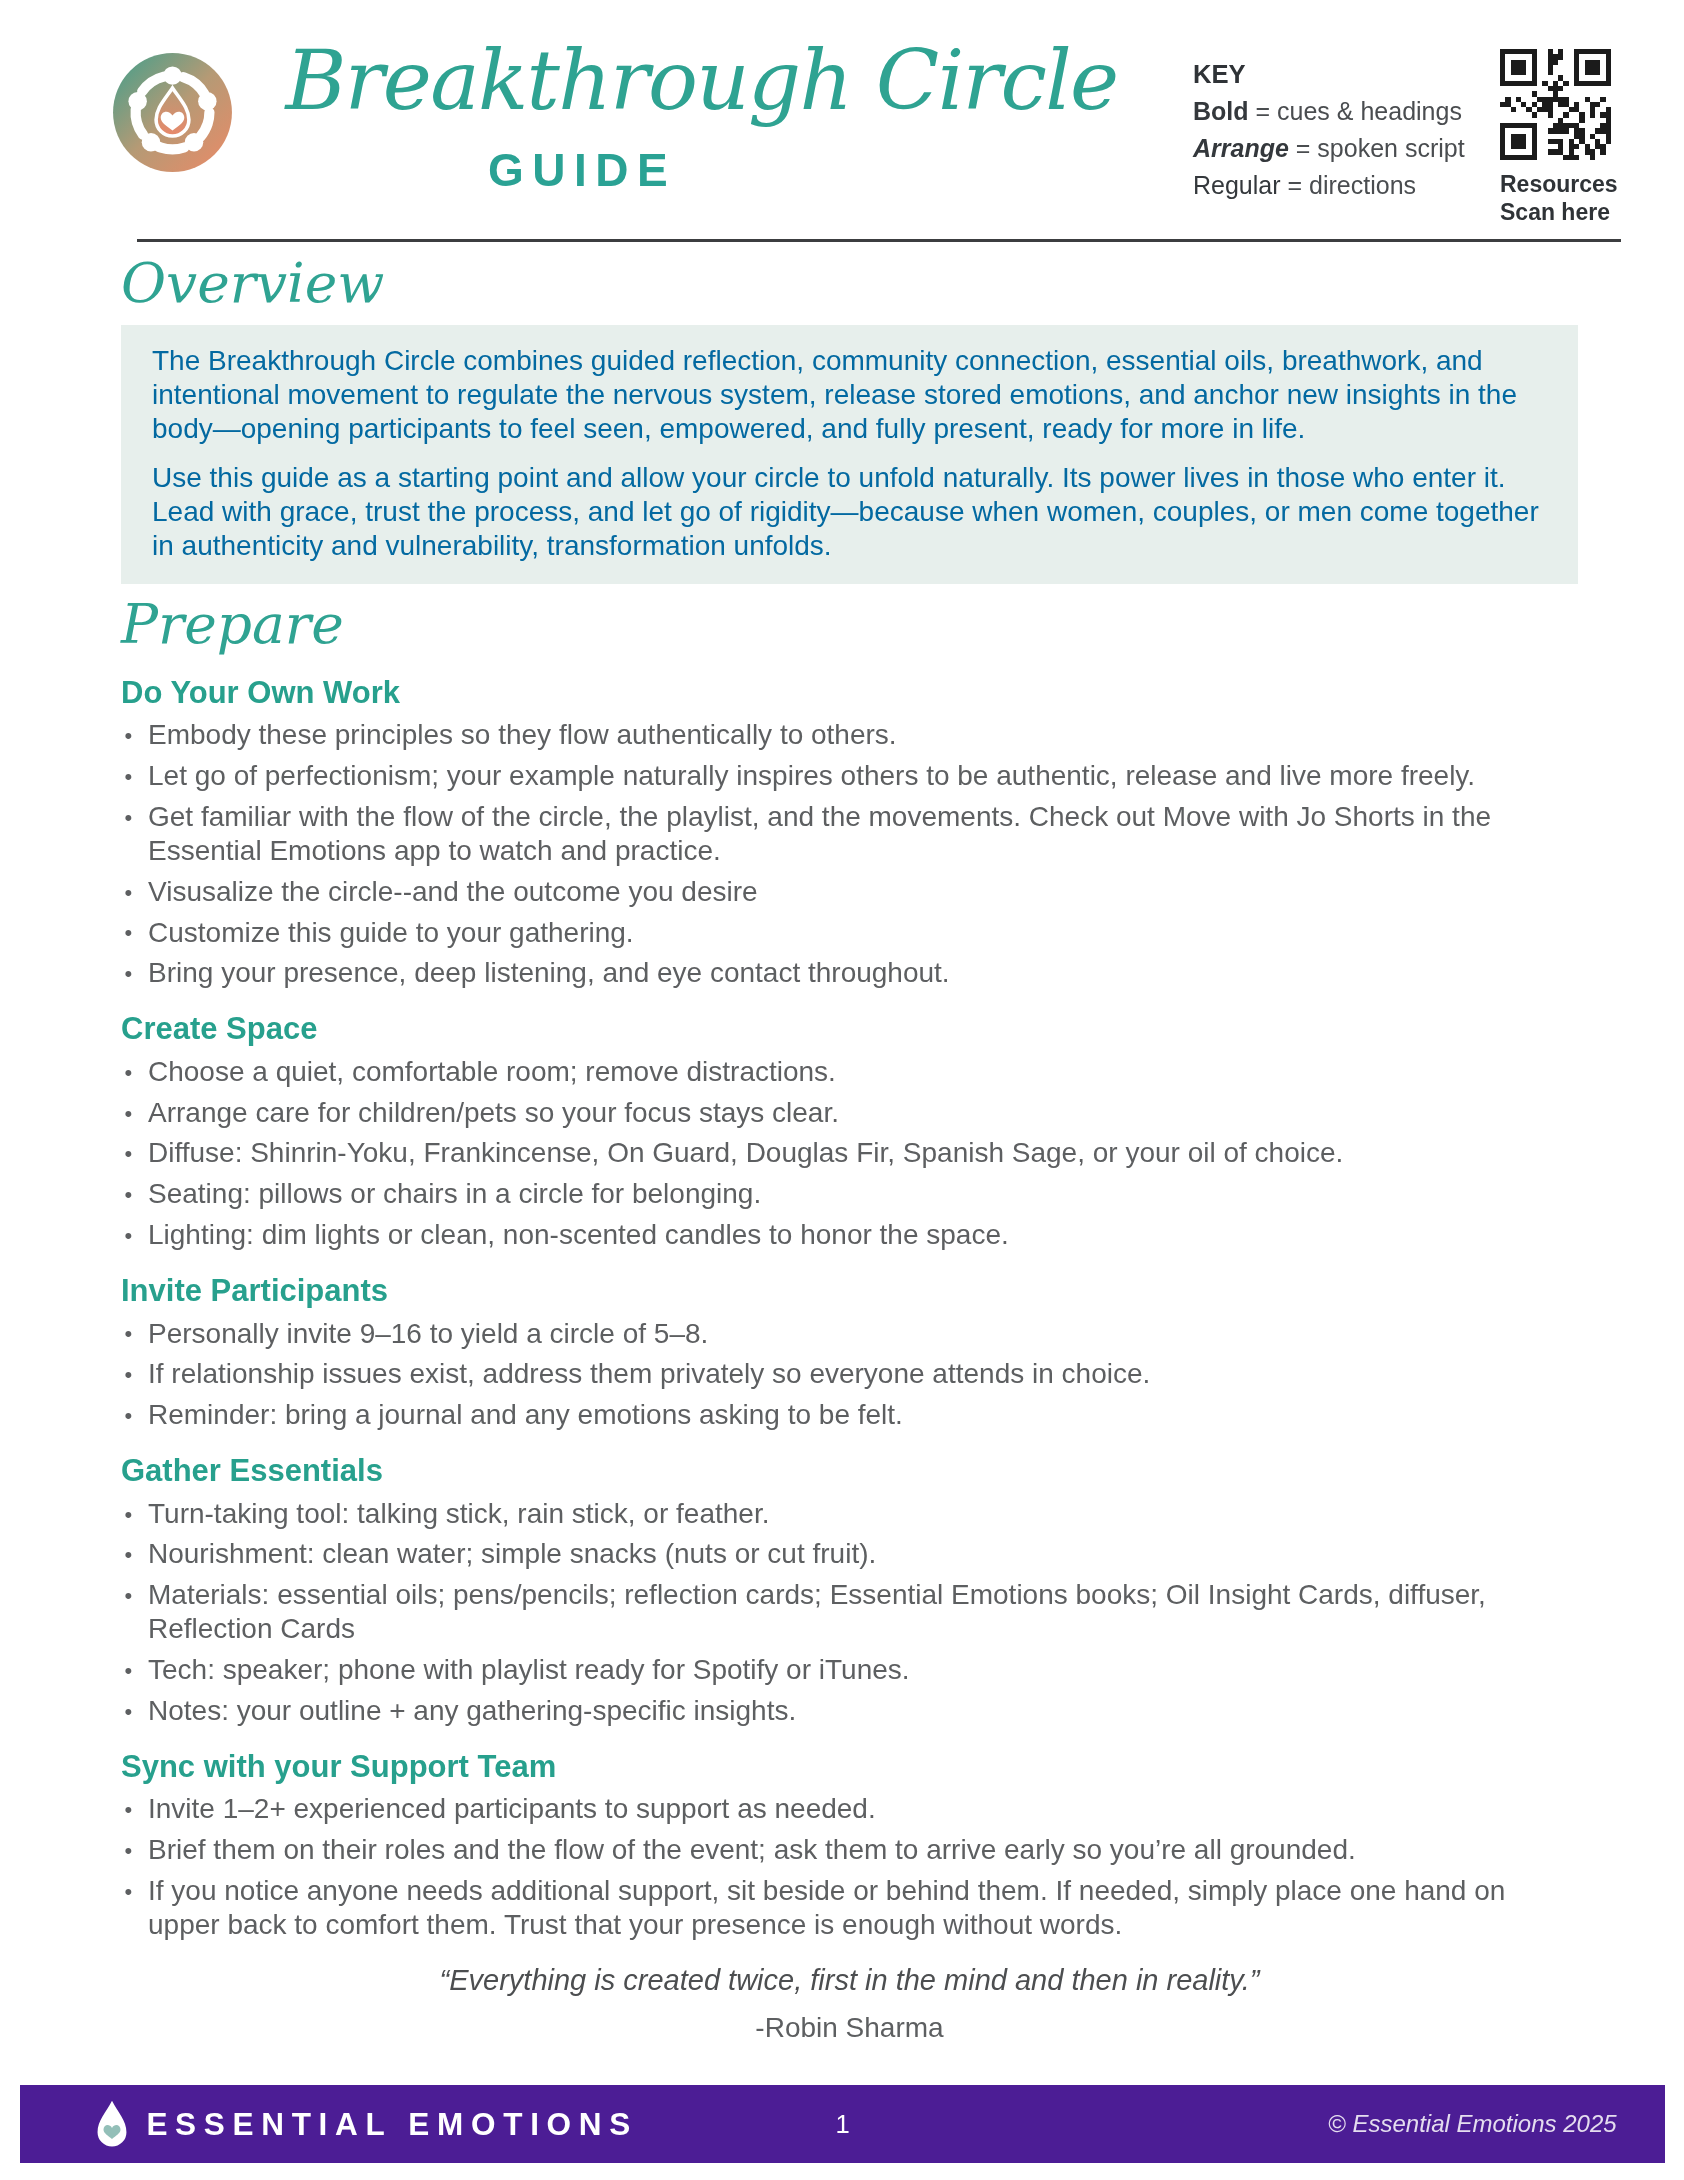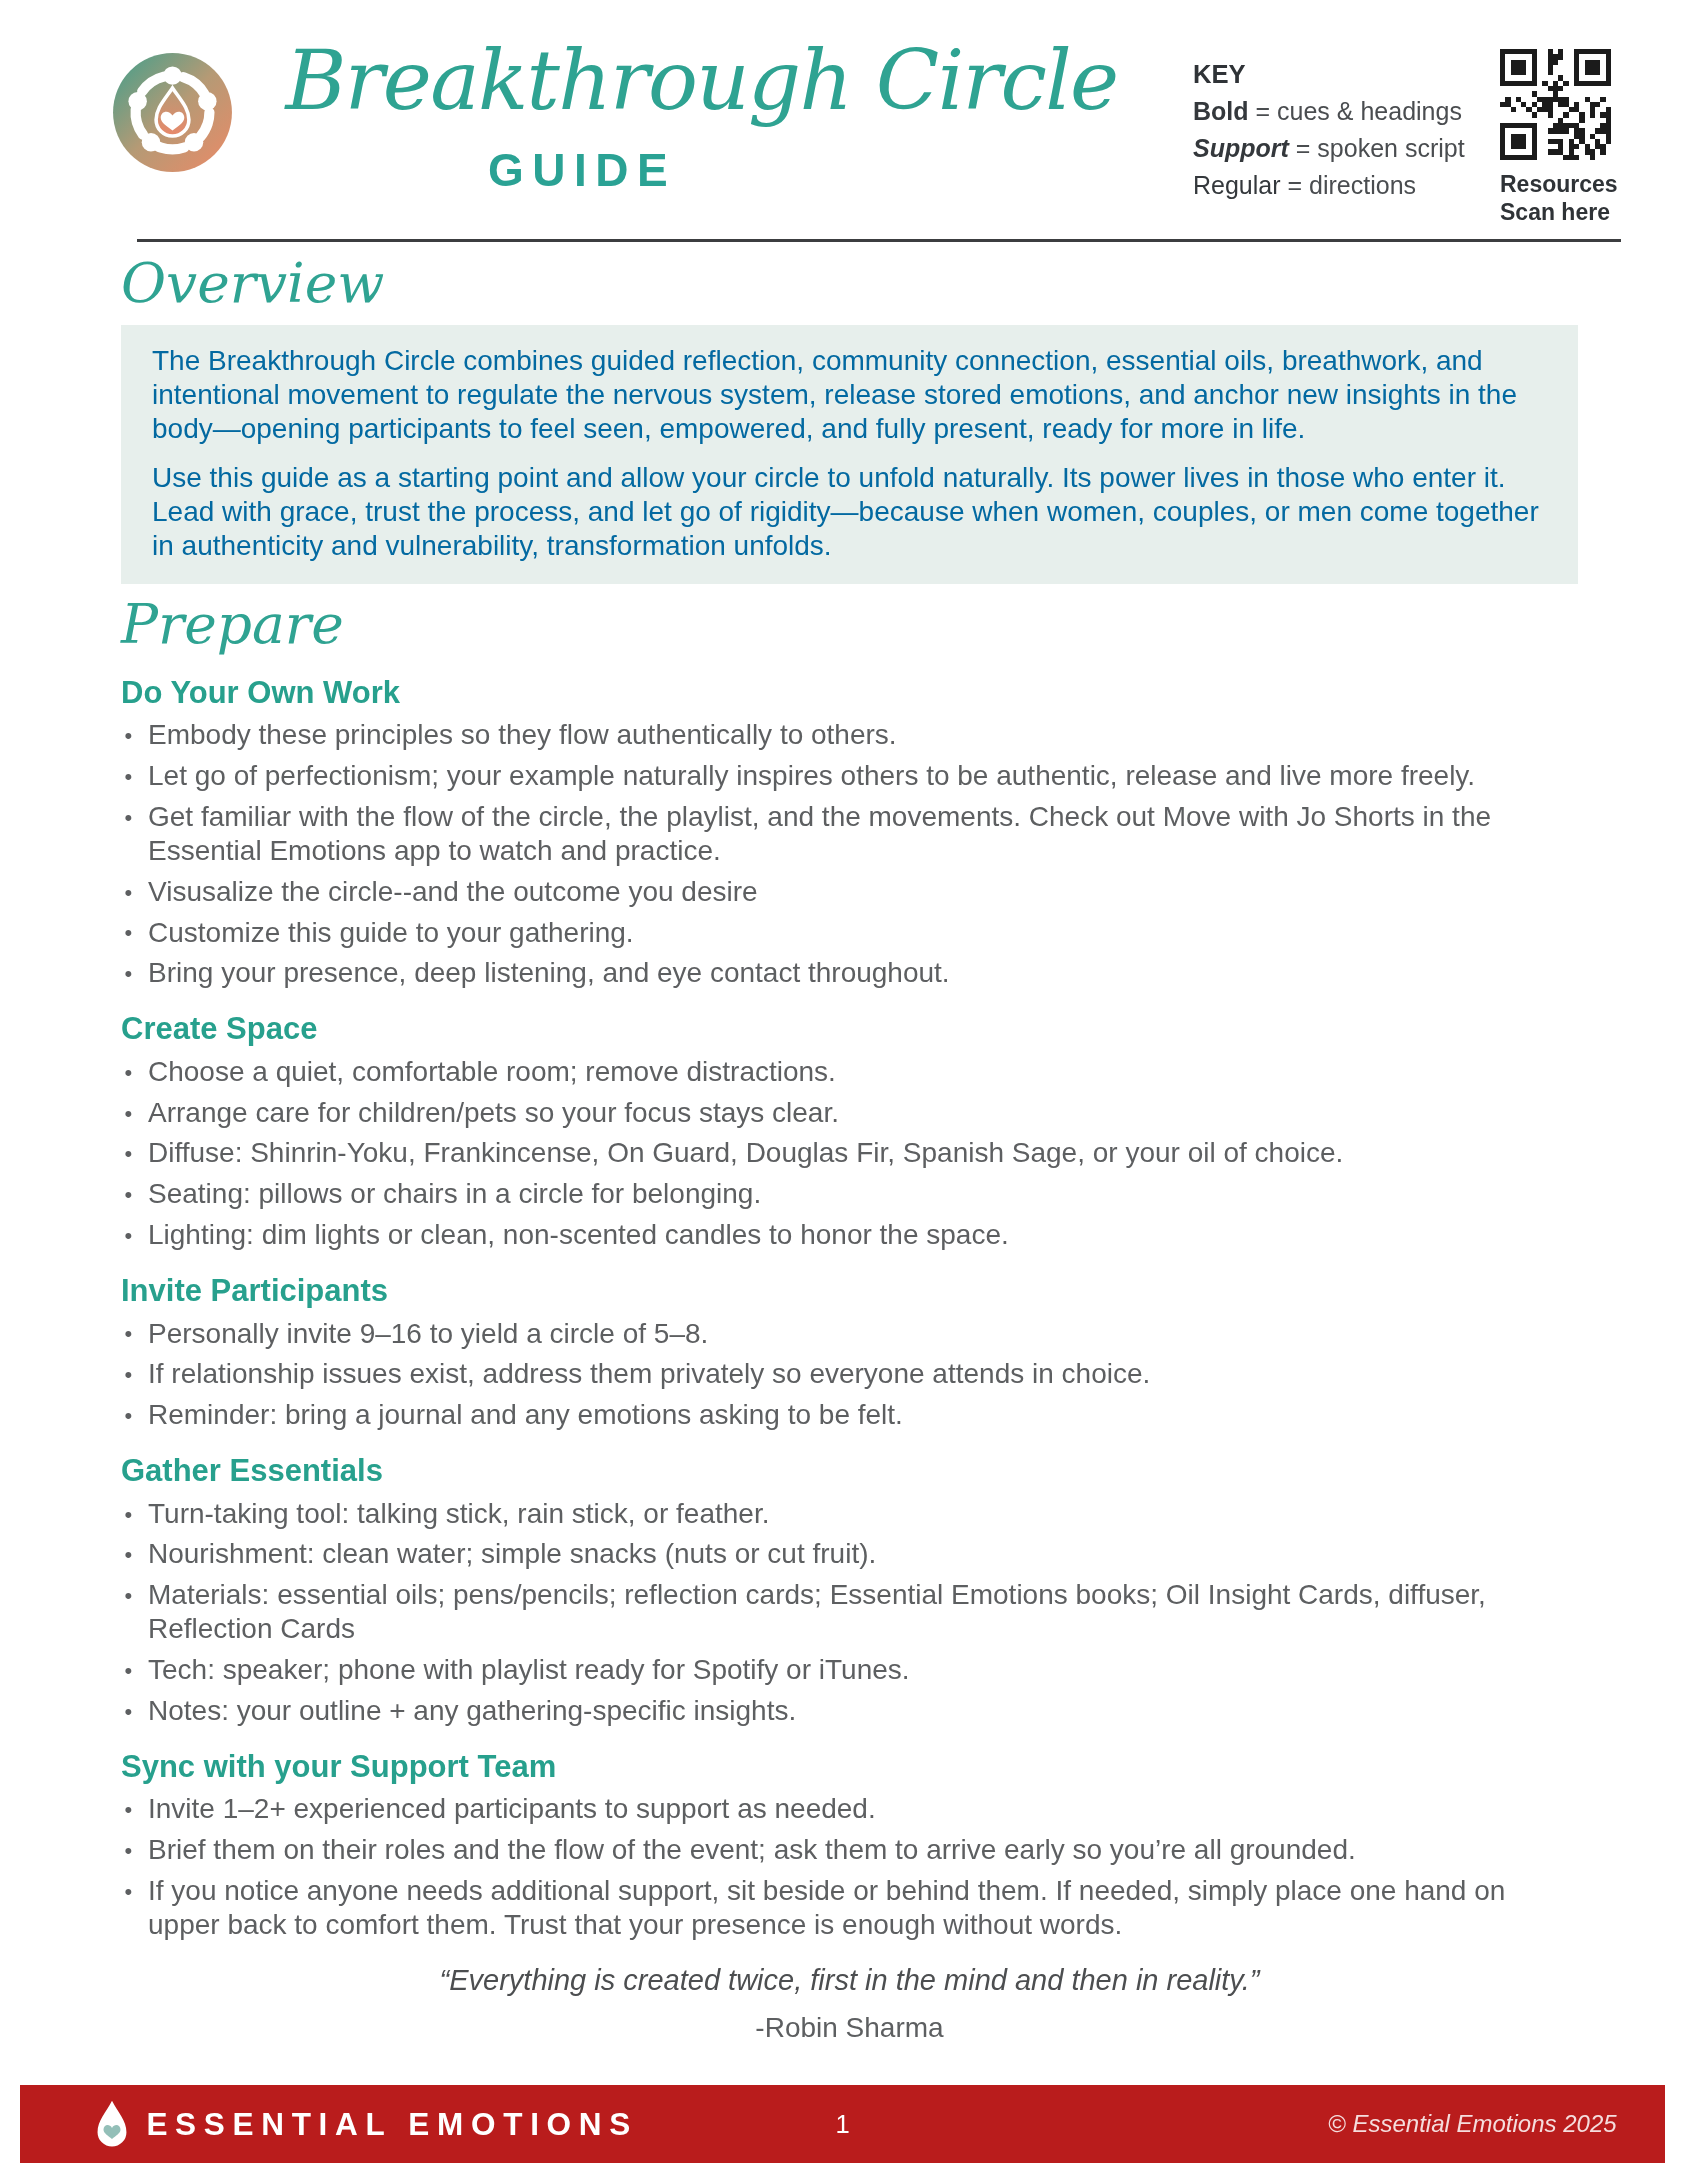--- a/index.html
+++ b/index.html
@@ -47,21 +47,21 @@
   }
   ul.bullets li::before{
     content:"•";position:absolute;left:3.4px;top:0.9px;font-size:22px;color:#5d5f61;
   }
   .quote{margin-top:21px;text-align:center;font-style:italic;font-size:29px;line-height:34px;color:#4c4e50;}
   .quote-author{margin-top:13.6px;text-align:center;font-size:28px;line-height:34px;color:#5d5f61;}
 
   
   .footer{
     position:absolute;left:20.4px;right:20.4px;top:2085px;height:78px;
-    background:#b91c1c;display:flex;align-items:center;box-sizing:border-box;
+    background:#4c1d95;display:flex;align-items:center;box-sizing:border-box;
     padding:0 48px 0 75px;color:#ffffff;
   }
   .footer-brand{display:flex;align-items:center;gap:17px;}
   .footer-drop{width:34px;height:53px;}
   .brand-text{font-size:31.5px;font-weight:bold;letter-spacing:7.7px;white-space:nowrap;}
   .page-num{position:absolute;left:50%;transform:translateX(-50%);font-size:25.6px;}
   .copyright{margin-left:auto;font-style:italic;font-size:24px;color:rgba(255,255,255,0.85);}
 </style>
 </head>
 <body>
@@ -96,21 +96,21 @@
   <div class="title-script">Breakthrough Circle</div>
   <div class="title-sub">GUIDE</div>
 
   <div class="key-block">
     <div class="key-title">KEY</div>
     <div>
       <span class="k-term k-bold">Bold</span>
       <span>= cues &amp; headings</span>
     </div>
     <div>
-      <span class="k-term k-italic">Support</span>
+      <span class="k-term k-italic">Arrange</span>
       <span>= spoken script</span>
     </div>
     <div>
       <span class="k-term">Regular</span>
       <span>= directions</span>
     </div>
   </div>
 
   <div class="qr">
     <svg id="qr-svg" viewBox="0 0 21 21" shape-rendering="crispEdges" xmlns="http://www.w3.org/2000/svg">

